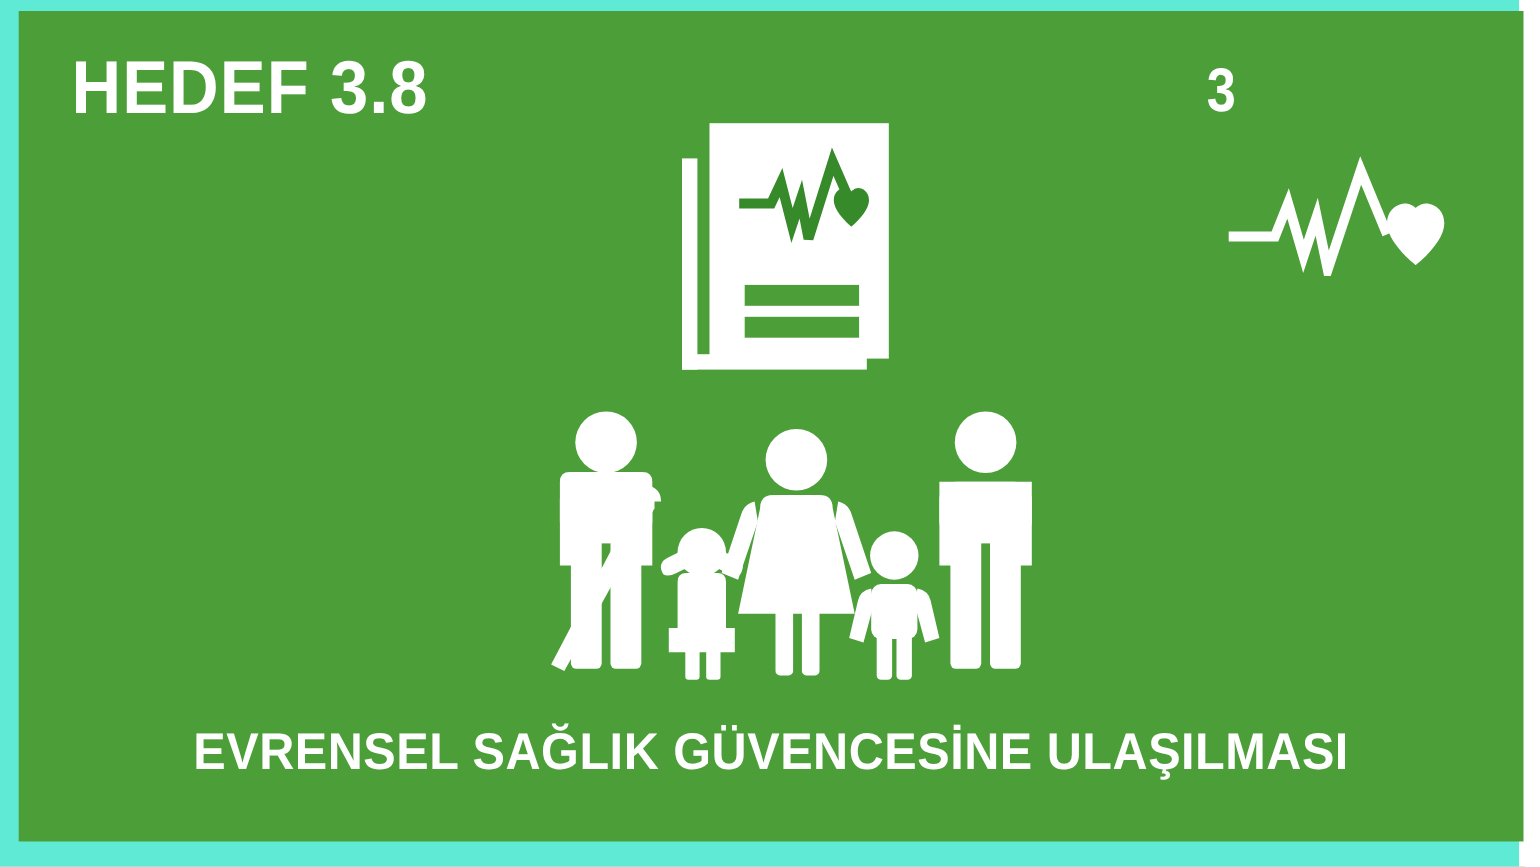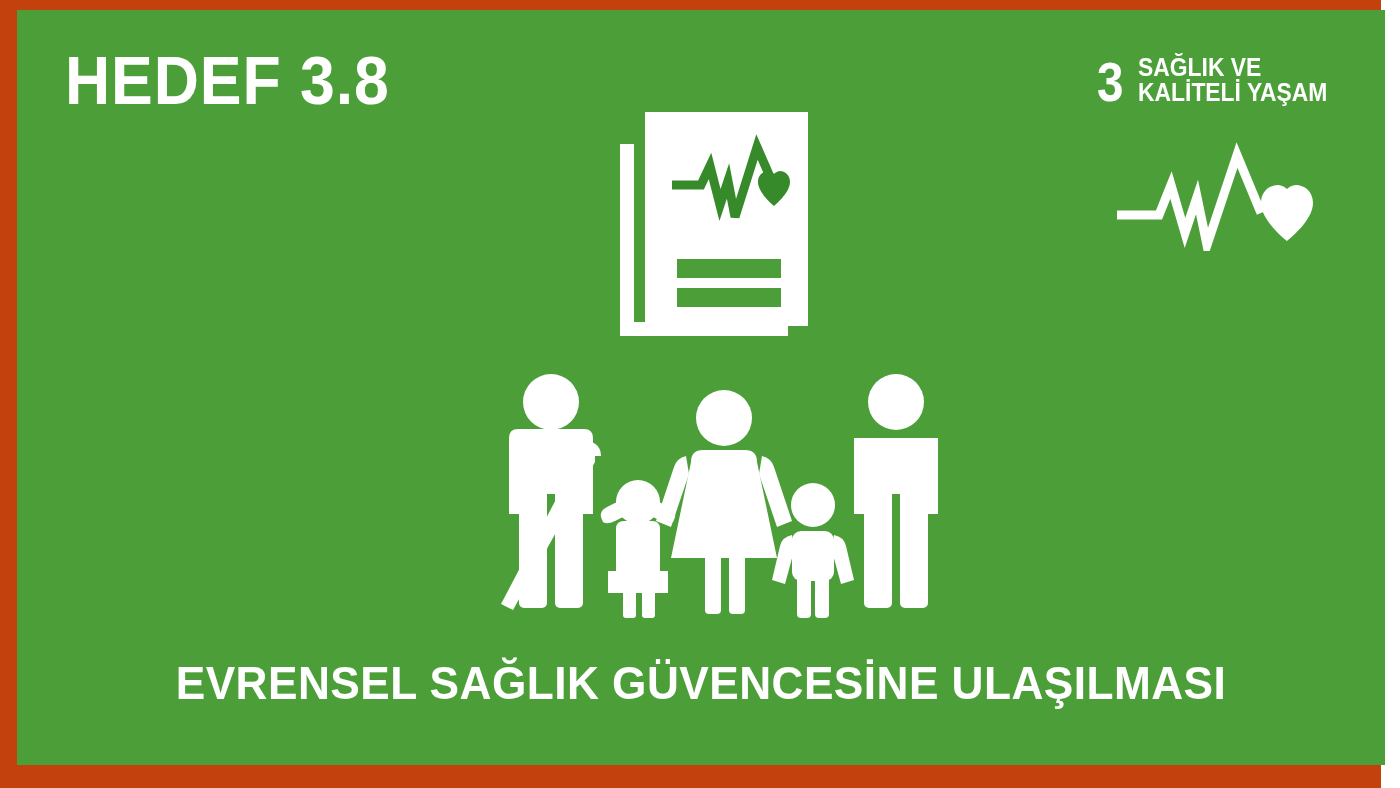--- a/index.html
+++ b/index.html
@@ -12,21 +12,21 @@
     height: 788px;
     background: #ffffff;
     font-family: "Liberation Sans", sans-serif;
     overflow: hidden;
   }
 
   #poster-root {
     position: relative;
     width: 1381px;
     height: 788px;
-    background: #c2410c;
+    background: #5eead4;
   }
 
   
   .green-panel {
     position: absolute;
     left: 17px;
     top: 10px;
     width: 1368px;
     height: 755px;
     background: #4c9f38;
@@ -124,24 +124,20 @@
 
 <div id="poster-root">
 
   <div class="green-panel">
 
     <div class="headline">HEDEF 3.8</div>
 
     <div class="sdg-badge">
       <div class="sdg-badge-row">
         <div class="sdg-number">3</div>
-        <div>
-          <div class="sdg-text">SAĞLIK VE</div>
-          <div class="sdg-text">KALİTELİ YAŞAM</div>
-        </div>
       </div>
 
       <div class="sdg-icon-wrap">
         <svg viewBox="0 0 210 110" width="210" height="110" aria-hidden="true">
 
           <polyline points="6,74 48,74 60,44 74,92 86,56 96,104 126,14 150,72" fill="none" stroke="#ffffff" stroke-width="9" stroke-linejoin="miter" stroke-linecap="butt"></polyline>
 
           <path d="M176 100
                    C176 100 150 80 150 62
                    C150 50 159 44 167 44

